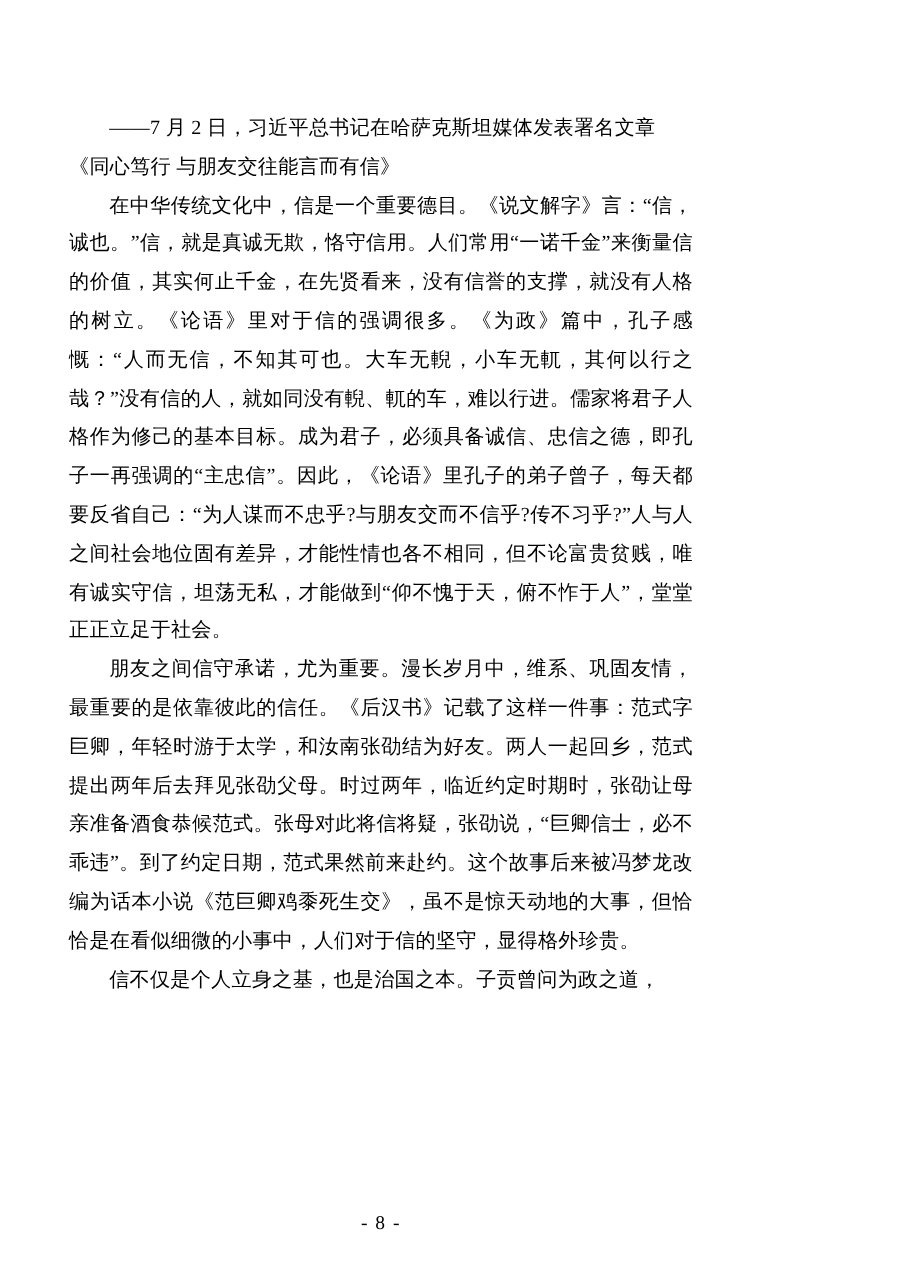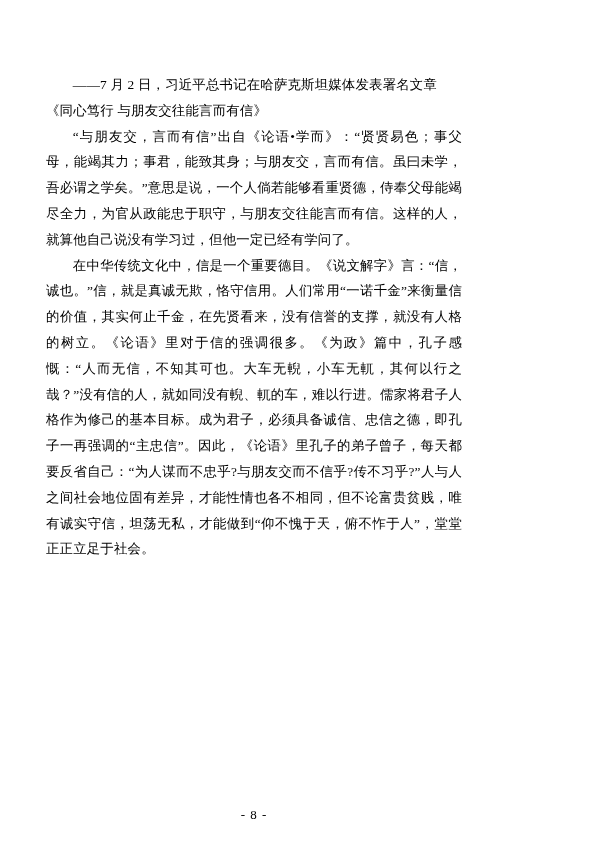--- a/index.html
+++ b/index.html
@@ -57,20 +57,21 @@
 </head>
 <body>
 
 <div class="page">
 
   <div class="body-text">
 
     <p class="source-para">——7 月 2 日，习近平总书记在哈萨克斯坦媒体发表署名文章</p>
     <p class="source-para-2">《同心笃行 与朋友交往能言而有信》</p>
 
-    <p class="para">“与朋友交，言而有信”出自《论语•学而》：“贤贤易色；事父母，能竭其力；事君，能致其身；与朋友交，言而有信。虽曰未学，吾必谓之学矣。”意思是说，一个人倘若能够看重贤德，侍奉父母能竭尽全力，为官从政能忠于职守，与朋友交往能言而有信。这样的人，就算他自己说没有学习过，但他一定已经有学问了。</p>
     <p class="para">在中华传统文化中，信是一个重要德目。《说文解字》言：“信，诚也。”信，就是真诚无欺，恪守信用。人们常用“一诺千金”来衡量信的价值，其实何止千金，在先贤看来，没有信誉的支撑，就没有人格的树立。《论语》里对于信的强调很多。《为政》篇中，孔子感慨：“人而无信，不知其可也。大车无輗，小车无軏，其何以行之哉？”没有信的人，就如同没有輗、軏的车，难以行进。儒家将君子人格作为修己的基本目标。成为君子，必须具备诚信、忠信之德，即孔子一再强调的“主忠信”。因此，《论语》里孔子的弟子曾子，每天都要反省自己：“为人谋而不忠乎?与朋友交而不信乎?传不习乎?”人与人之间社会地位固有差异，才能性情也各不相同，但不论富贵贫贱，唯有诚实守信，坦荡无私，才能做到“仰不愧于天，俯不怍于人”，堂堂正正立足于社会。</p>
+    <p class="para">朋友之间信守承诺，尤为重要。漫长岁月中，维系、巩固友情，最重要的是依靠彼此的信任。《后汉书》记载了这样一件事：范式字巨卿，年轻时游于太学，和汝南张劭结为好友。两人一起回乡，范式提出两年后去拜见张劭父母。时过两年，临近约定时期时，张劭让母亲准备酒食恭候范式。张母对此将信将疑，张劭说，“巨卿信士，必不乖违”。到了约定日期，范式果然前来赴约。这个故事后来被冯梦龙改编为话本小说《范巨卿鸡黍死生交》，虽不是惊天动地的大事，但恰恰是在看似细微的小事中，人们对于信的坚守，显得格外珍贵。</p>
+    <p class="para">信不仅是个人立身之基，也是治国之本。子贡曾问为政之道，</p>
 
   </div>
 
   <div class="footer">- 8 -</div>
 
 </div>
 
 </body></html>

